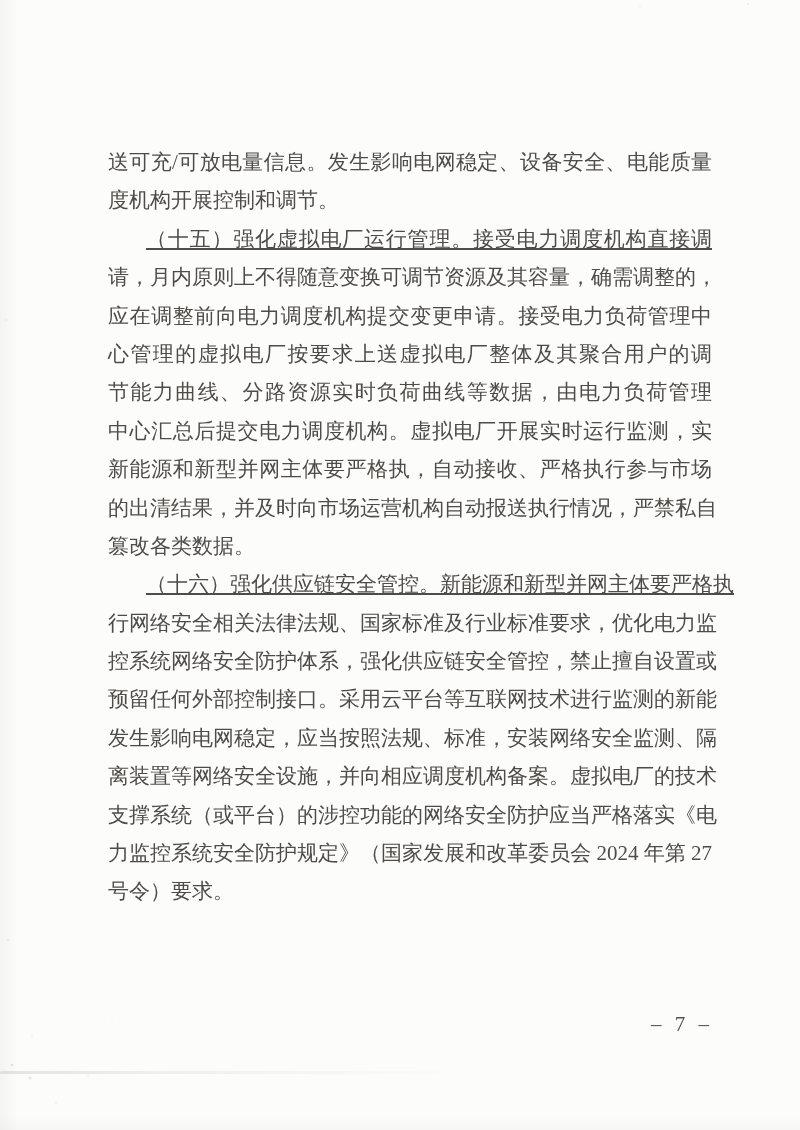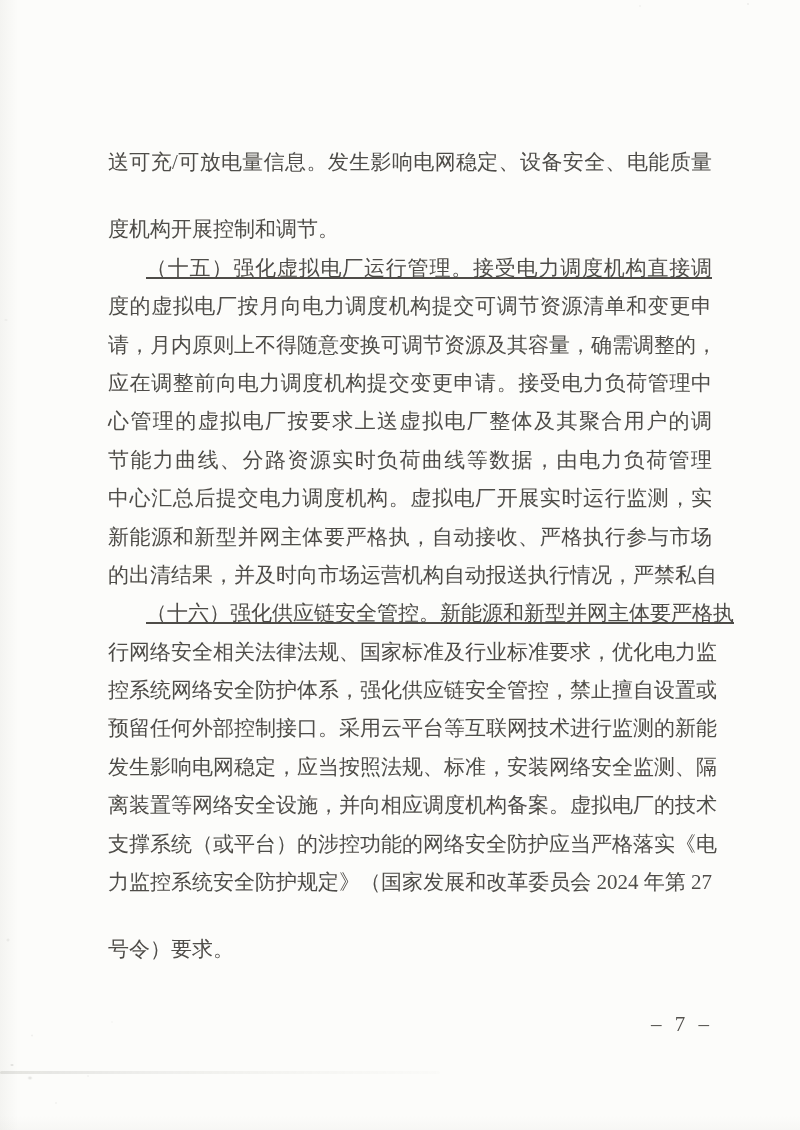--- a/index.html
+++ b/index.html
@@ -69,21 +69,20 @@
   .line {
     height: 38.4px;
     text-align: justify;
     text-align-last: justify;
     white-space: nowrap;
     overflow: visible;
     box-sizing: border-box;
   }
   .line.end {
     text-align-last: left;
-    margin-top: 29px;
   }
   .line.indent {
     padding-left: 38px;
     text-decoration: underline;
   }
   .footer-num {
     position: absolute;
     left: 640px;
     top: 1012px;
     width: 84px;
@@ -98,28 +97,28 @@
 <body>
 
 <div class="page">
   <div class="text-block" id="text-block">
       <div>
         <div class="line">送可充/可放电量信息。发生影响电网稳定、设备安全、电能质量</div>
         <div class="line end">度机构开展控制和调节。</div>
       </div>
       <div>
         <div class="line indent">（十五）强化虚拟电厂运行管理。接受电力调度机构直接调</div>
-        <div class="line">度的虚拟电厂按月向电力调度机构提交可调节资源清单和变更申</div>
         <div class="line">请，月内原则上不得随意变换可调节资源及其容量，确需调整的，</div>
         <div class="line">应在调整前向电力调度机构提交变更申请。接受电力负荷管理中</div>
         <div class="line">心管理的虚拟电厂按要求上送虚拟电厂整体及其聚合用户的调</div>
         <div class="line">节能力曲线、分路资源实时负荷曲线等数据，由电力负荷管理</div>
         <div class="line">中心汇总后提交电力调度机构。虚拟电厂开展实时运行监测，实</div>
         <div class="line">新能源和新型并网主体要严格执，自动接收、严格执行参与市场</div>
         <div class="line">的出清结果，并及时向市场运营机构自动报送执行情况，严禁私自</div>
+        <div class="line end">篡改各类数据。</div>
       </div>
       <div>
         <div class="line indent">（十六）强化供应链安全管控。新能源和新型并网主体要严格执</div>
         <div class="line">行网络安全相关法律法规、国家标准及行业标准要求，优化电力监</div>
         <div class="line">控系统网络安全防护体系，强化供应链安全管控，禁止擅自设置或</div>
         <div class="line">预留任何外部控制接口。采用云平台等互联网技术进行监测的新能</div>
         <div class="line">发生影响电网稳定，应当按照法规、标准，安装网络安全监测、隔</div>
         <div class="line">离装置等网络安全设施，并向相应调度机构备案。虚拟电厂的技术</div>
         <div class="line">支撑系统（或平台）的涉控功能的网络安全防护应当严格落实《电</div>
         <div class="line">力监控系统安全防护规定》（国家发展和改革委员会 2024 年第 27</div>

